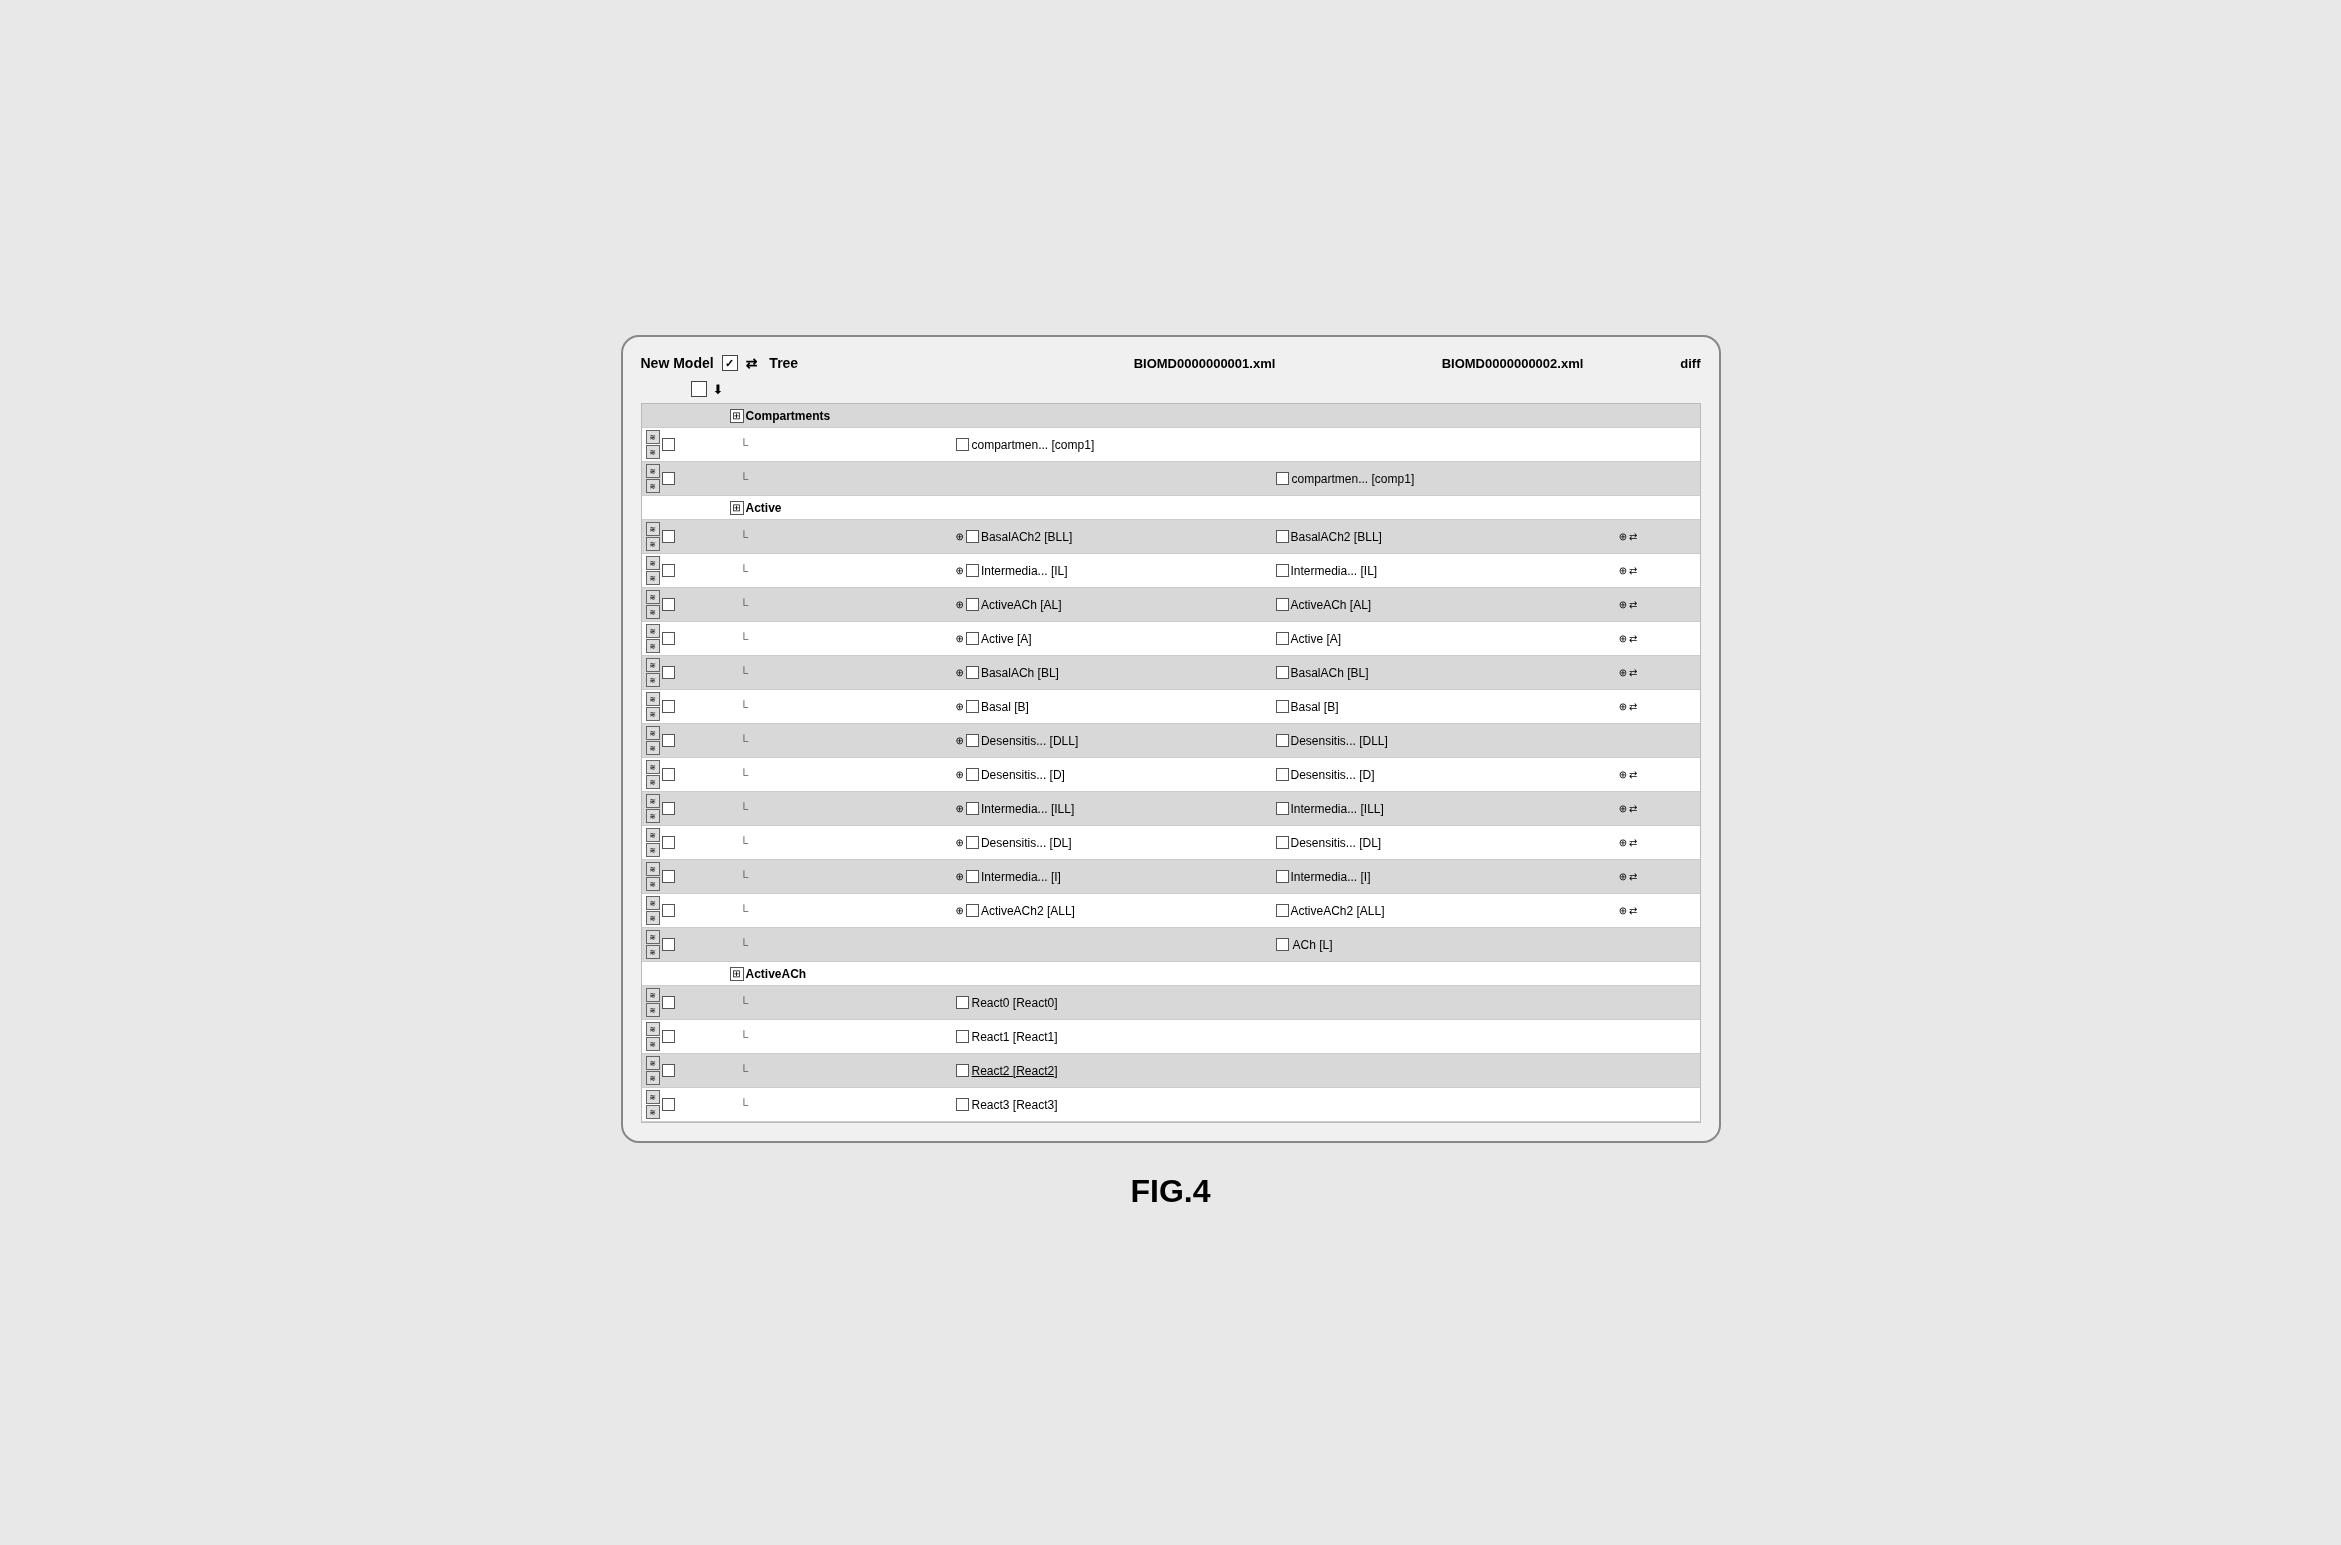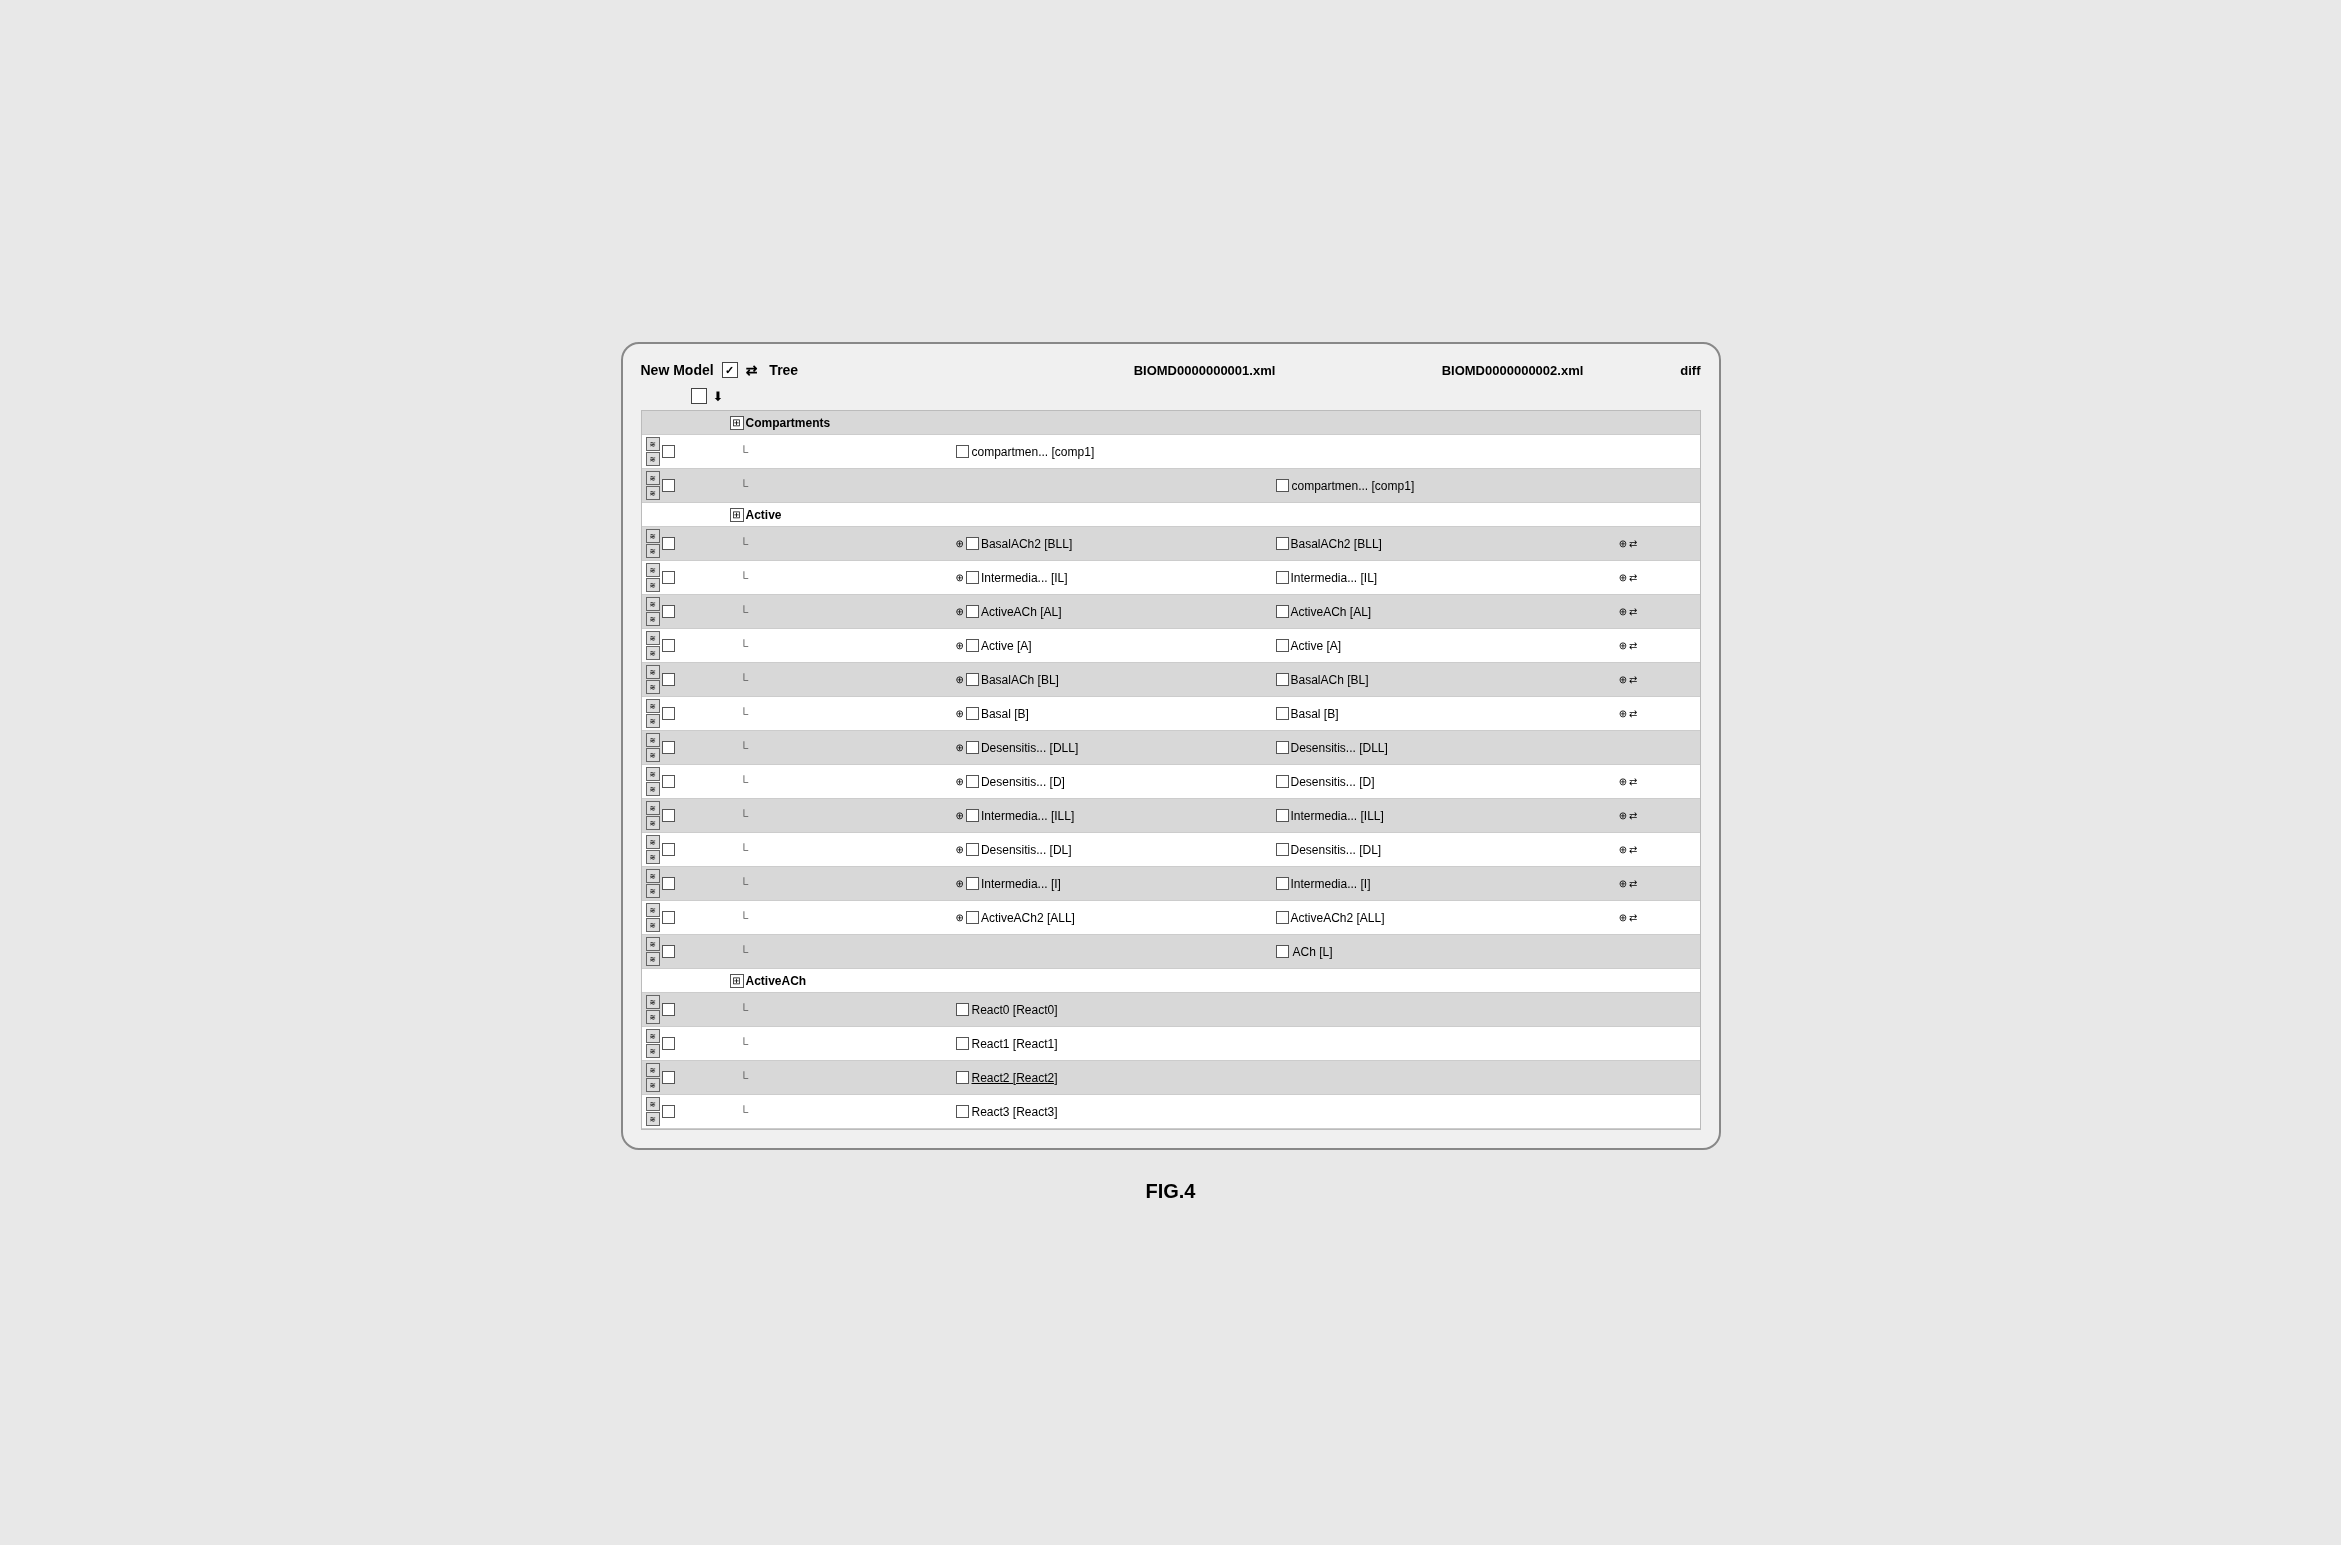--- a/index.html
+++ b/index.html
@@ -107,21 +107,21 @@
       justify-content: center;
       width: 14px; height: 14px;
       border: 1px solid #555;
       font-size: 10px;
       margin-right: 2px;
       background: white;
     }
 
     .caption {
       text-align: center;
-      font-size: 20px;
+      font-size: 32px;
       font-weight: bold;
       margin-top: 30px;
       font-family: Arial, sans-serif;
     }
 
     .actions-group {
       display: flex;
       flex-direction: column;
       gap: 1px;
     }

